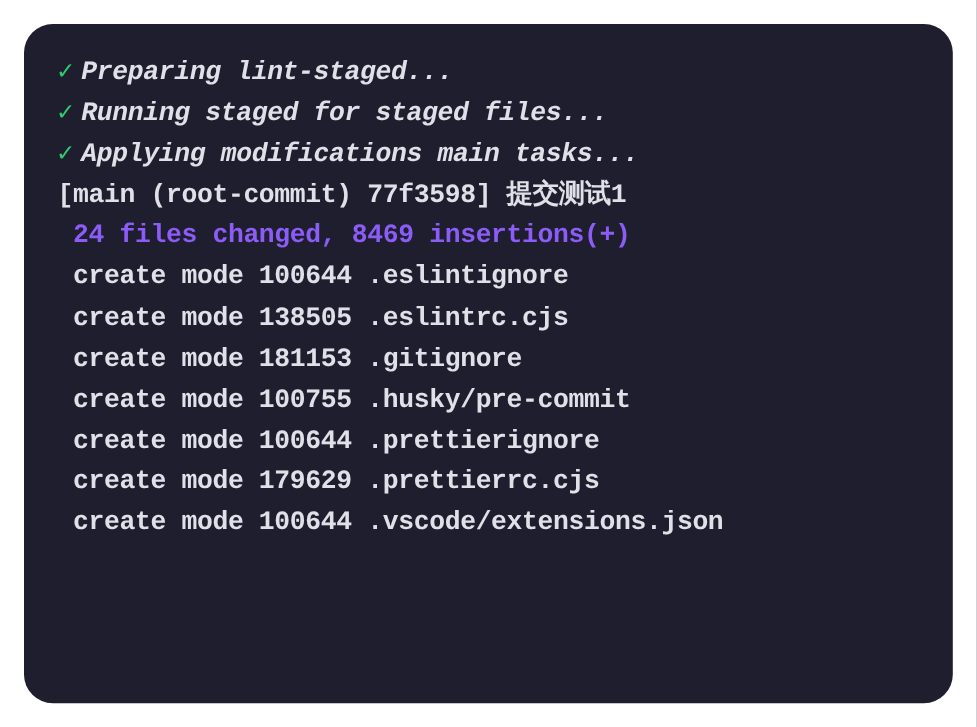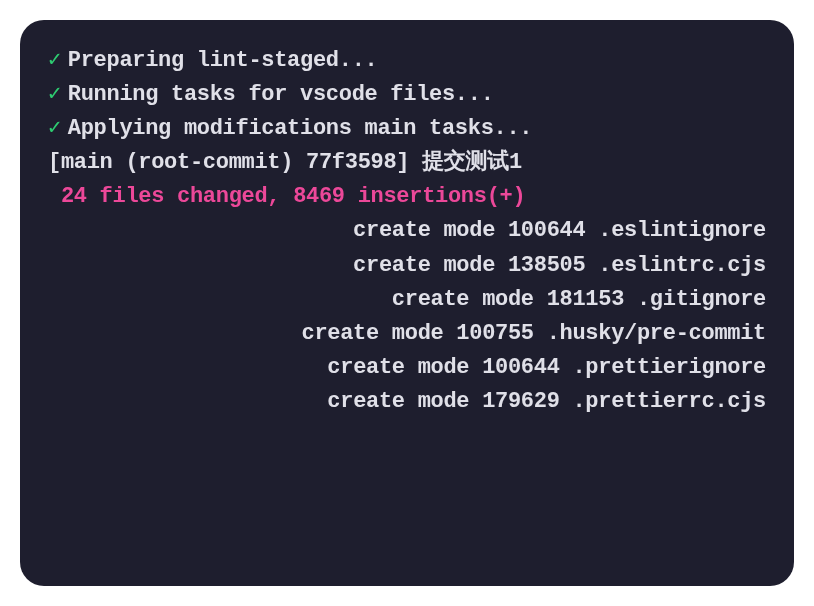--- a/index.html
+++ b/index.html
@@ -31,43 +31,43 @@
     }
     .checkmark {
       color: #2ecc71;
       display: inline-block;
       width: 1ch;
       margin-right: 0.5ch;
       font-weight: 700;
     }
     .task-text {
       color: #e0e0e8;
+      font-style: italic;
     }
     .commit-line {
       color: #e0e0e8;
     }
     .summary-line {
-      color: #ec4899;
+      color: #8b5cf6;
     }
     .create-line {
       color: #e0e0e8;
-      justify-content: flex-end;
     }
   </style>
 </head>
 <body>
 
 <div class="terminal">
   <div class="line">
     <span class="checkmark">✓</span>
     <span class="task-text">Preparing lint-staged...</span>
   </div>
   <div class="line">
     <span class="checkmark">✓</span>
-    <span class="task-text">Running tasks for vscode files...</span>
+    <span class="task-text">Running staged for staged files...</span>
   </div>
   <div class="line">
     <span class="checkmark">✓</span>
     <span class="task-text">Applying modifications main tasks...</span>
   </div>
   <div class="line commit-line">
     <span>[main (root-commit) 77f3598] 提交测试1</span>
   </div>
   <div class="line summary-line">
     <span> 24 files changed, 8469 insertions(+)</span>
@@ -83,13 +83,16 @@
   </div>
   <div class="line create-line">
     <span> create mode 100755 .husky/pre-commit</span>
   </div>
   <div class="line create-line">
     <span> create mode 100644 .prettierignore</span>
   </div>
   <div class="line create-line">
     <span> create mode 179629 .prettierrc.cjs</span>
   </div>
+  <div class="line create-line">
+    <span> create mode 100644 .vscode/extensions.json</span>
+  </div>
 </div>
 
 </body></html>

